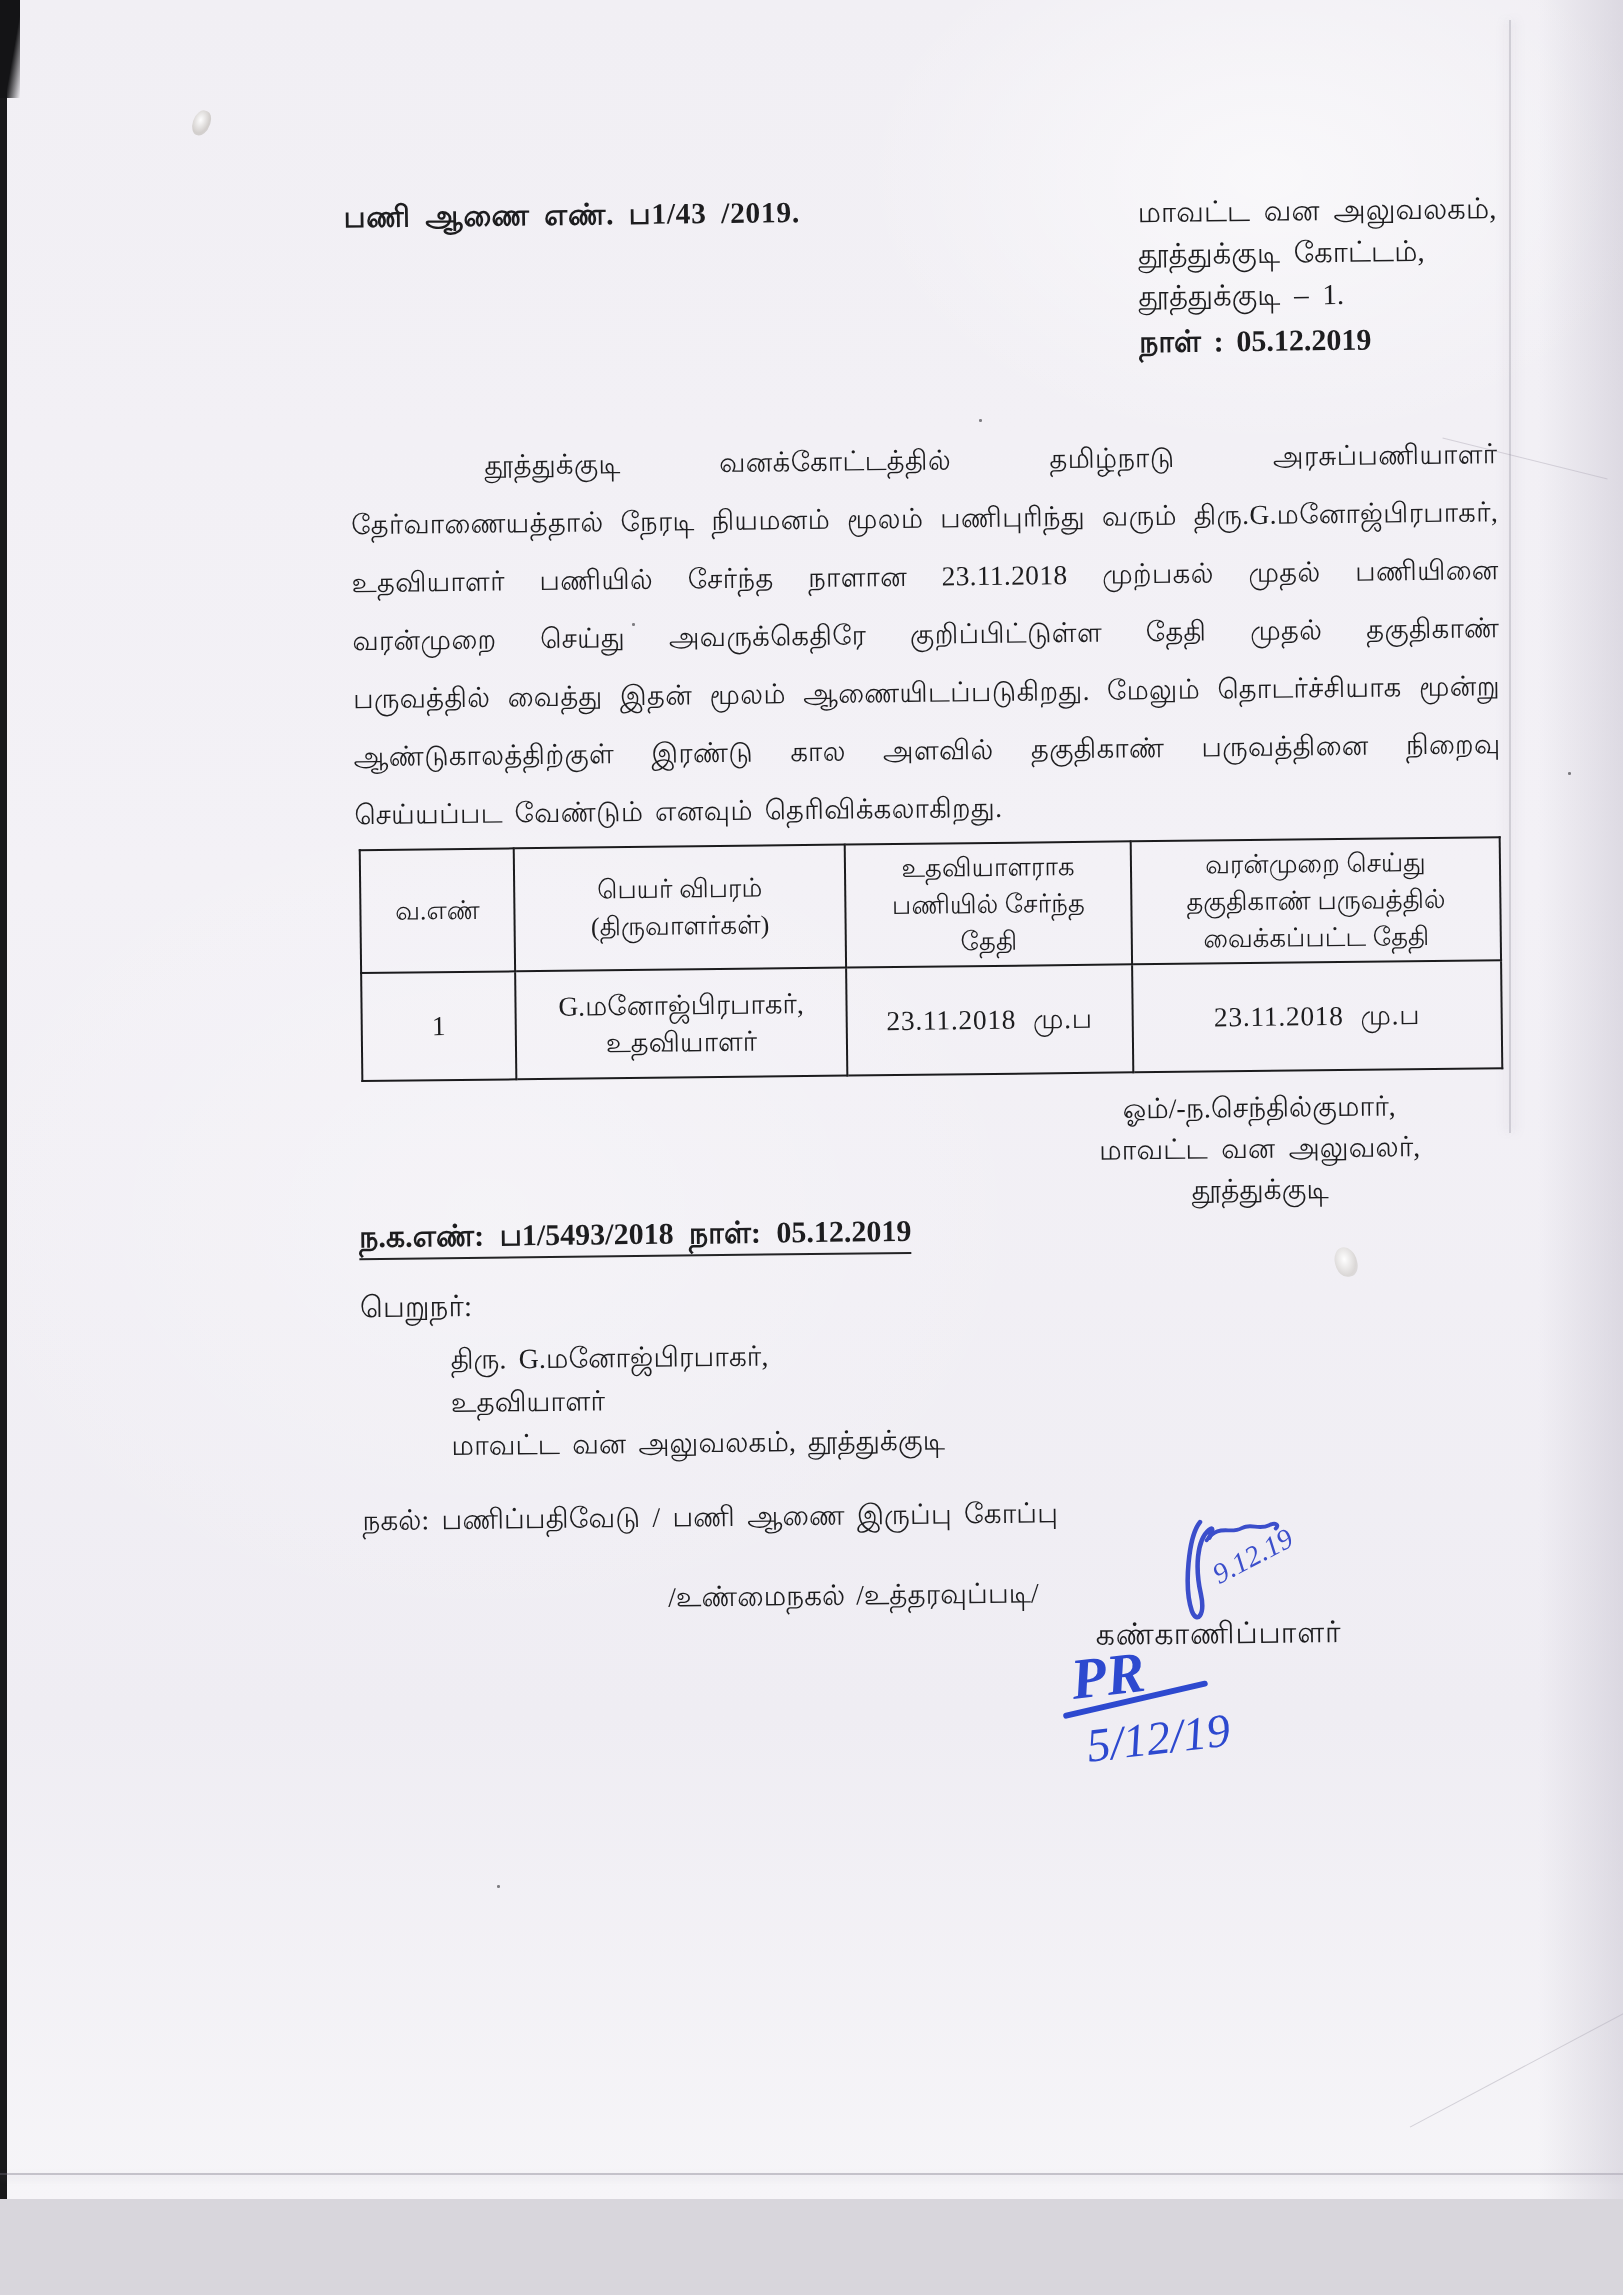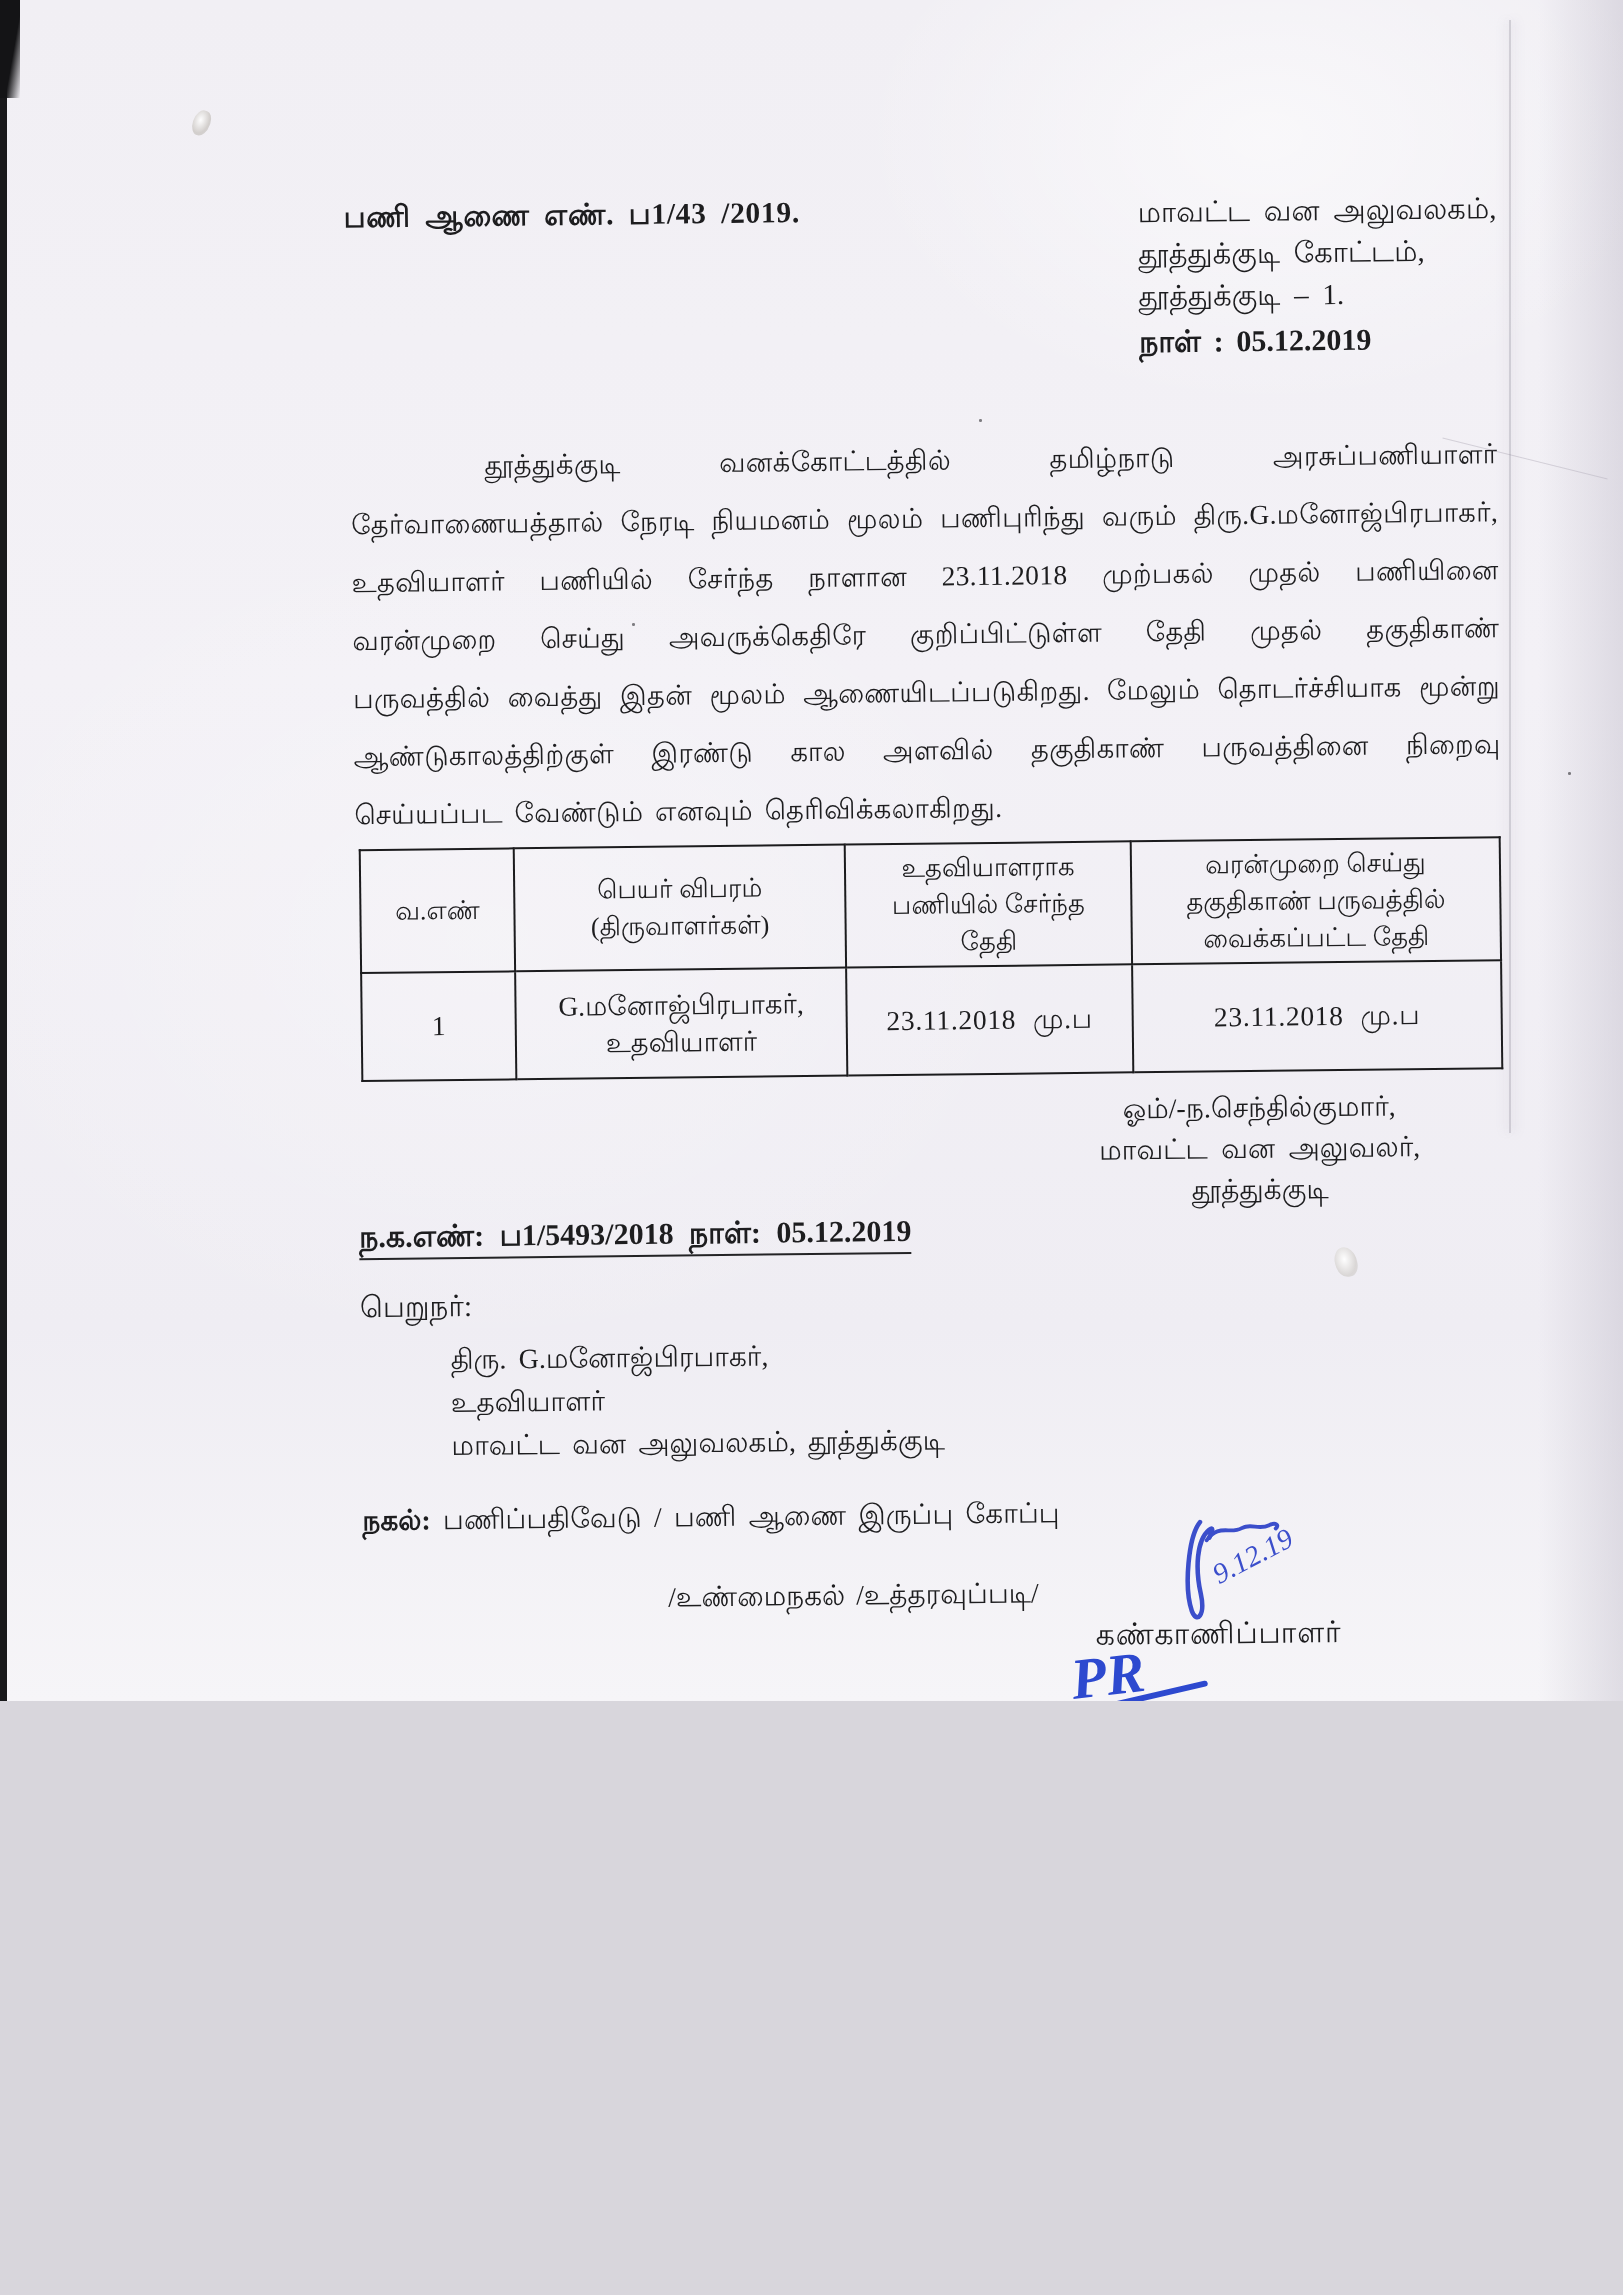--- a/index.html
+++ b/index.html
@@ -1,18 +1,18 @@
 <!DOCTYPE html>
 <html style="font-size:10.5px"><head>
 <meta charset="utf-8">
 <style>
   html,body{margin:0;padding:0;background:#d8d6dc;}
   .sheet{
     position:relative;
-    width:1623px;height:1701px;
+    width:1623px;height:2199px;
     background:
       radial-gradient(ellipse 589px 393px at 78% 8%, rgba(255,255,255,.55), rgba(255,255,255,0) 70%),
       radial-gradient(ellipse 785px 589px at 30% 55%, rgba(255,255,255,.25), rgba(255,255,255,0) 75%),
       linear-gradient(180deg,#f1eff4 0%,#f3f1f6 40%,#efedf3 78%,#f6f5f8 100%);
     overflow:hidden;
     font-family:"Liberation Serif","DejaVu Serif",serif;
     color:#1d1d1f;
   }
   .doc{position:absolute;inset:0;transform:rotate(-0.65deg);transform-origin:812px 1047px;}
   .abs{position:absolute;}
@@ -46,21 +46,21 @@
   table.appt tr.datarow td{height:98px;font-size:27.5px;}
   table.appt td.datecell{font-size:29.5px;letter-spacing:0.7px;word-spacing:9.2px;}
   table.appt{border:2.6px solid #161618;}
 
   .signatory{left:1008px;top:1092px;width:501px;text-align:center;font-size:28px;line-height:41px;word-spacing:6.5px;}
   .refline{left:357px;top:1215px;font-size:30px;font-weight:700;word-spacing:7.9px;}
   .refline .u{border-bottom:2.6px solid #232325;padding-bottom:5.2px;}
   .toline{left:357px;top:1286px;font-size:29.5px;}
   .addressee{left:447px;top:1334px;font-size:28px;line-height:43px;word-spacing:5.2px;}
   .copyline{left:357px;top:1500px;font-size:28px;word-spacing:5.2px;}
-  .copyline .lbl{font-weight:700;}
+  .copyline .lbl{font-weight:400;}
   .attest{left:662px;top:1580px;font-size:28px;word-spacing:3.9px;}
   .supervisor{left:1089px;top:1621px;font-size:30px;letter-spacing:0.7px;}
 
   .svg-abs{position:absolute;}
 
   
   .edge-left{left:0;top:0;width:7.2px;height:2295px;background:#19191b;}
   .edge-left-top{left:0;top:0;width:19.6px;height:98px;background:linear-gradient(100deg,#141416 60%,rgba(20,20,22,0) 100%);}
   .corner-bl{left:0;top:2282px;width:52px;height:13px;background:#101012;}
   .bottom-band{left:0;top:2257px;width:1623px;height:39px;background:rgba(255,255,255,.5);}

